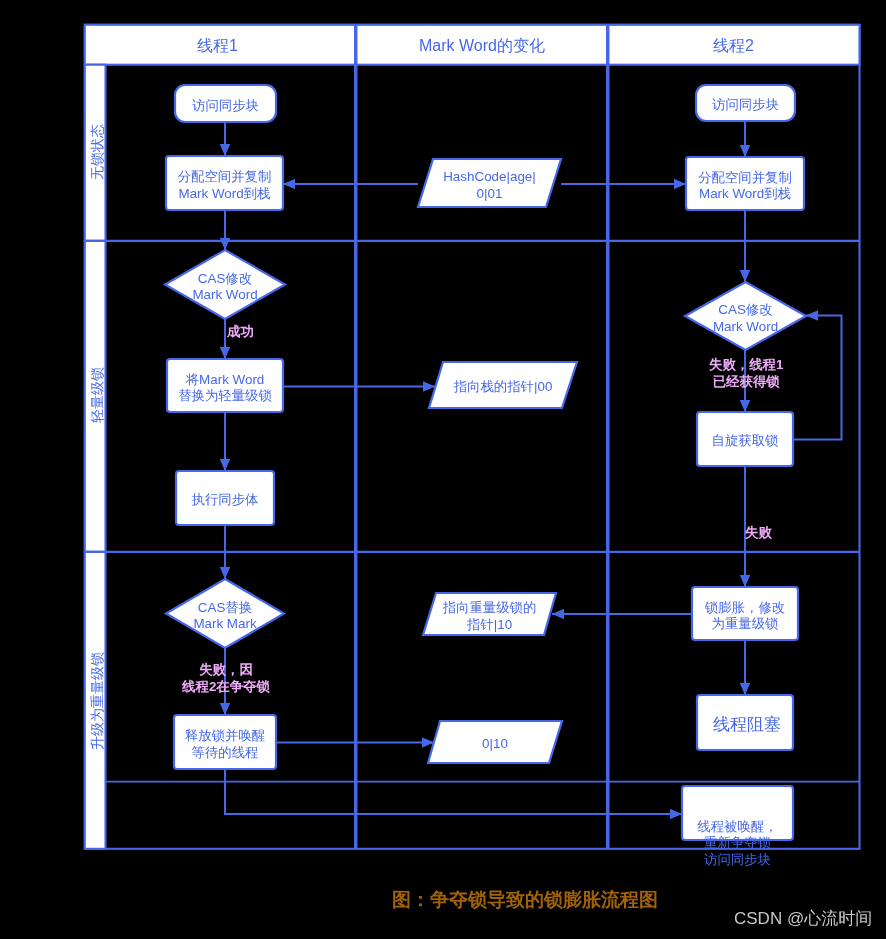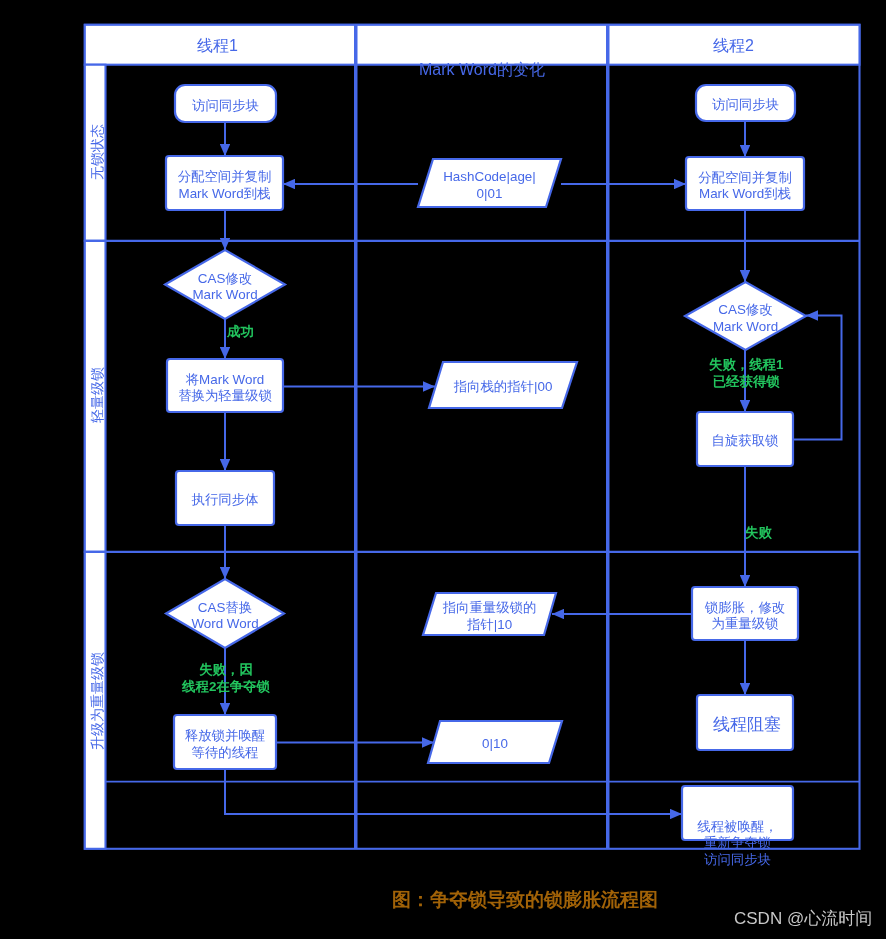--- a/index.html
+++ b/index.html
@@ -8,21 +8,21 @@
   #stage{position:relative;width:886px;height:939px;background:#000;transform:translateZ(0);}
   svg{position:absolute;left:0;top:0;width:886px;height:939px;overflow:visible;}
   .txt{position:absolute;display:flex;align-items:center;justify-content:center;will-change:transform;box-sizing:border-box;padding-top:5px;
        text-align:center;line-height:1.2;color:#4668e8;pointer-events:none;}
   .txt span{display:block;width:100%;}
   .lanehdr{position:absolute;display:flex;align-items:center;justify-content:center;will-change:transform;
            color:#4668e8;font-size:16px;}
   .lanelab{position:absolute;color:#4668e8;font-size:14px;white-space:nowrap;
            display:flex;align-items:center;justify-content:center;line-height:1;
            transform-origin:50% 50%;transform:rotate(-90deg);}
-  .elabel{position:absolute;color:#22c55e;font-weight:bold;will-change:transform;font-size:13.4px;line-height:1.25;
+  .elabel{position:absolute;color:#f0abfc;font-weight:bold;will-change:transform;font-size:13.4px;line-height:1.25;
           white-space:nowrap;}
   .caption{position:absolute;color:#a16207;font-weight:bold;will-change:transform;font-size:19px;white-space:nowrap;}
   .watermark{position:absolute;color:#c8c8c8;will-change:transform;font-size:17px;white-space:nowrap;}
 </style>
 </head>
 <body>
 
 <div id="stage">
 
   <svg viewBox="0 0 886 939">
@@ -90,21 +90,21 @@
       <rect x="697" y="412" width="96" height="54" rx="3" ry="3"></rect>
       <rect x="692" y="587" width="106" height="53" rx="3" ry="3"></rect>
       <rect x="697" y="695" width="96" height="55" rx="3" ry="3"></rect>
       <rect x="682" y="786" width="111" height="54" rx="3" ry="3"></rect>
     </g>
   </svg>
 
   <div class="lanehdr" style="left:84px;top:27px;width:267px;height:38px;">
     <span>线程1</span>
     </div>
-  <div class="lanehdr" style="left:356px;top:27px;width:252px;height:38px;margin-top:24px;">
+  <div class="lanehdr" style="left:356px;top:27px;width:252px;height:38px;">
     <span>Mark Word的变化</span>
     </div>
   <div class="lanehdr" style="left:608px;top:27px;width:251px;height:38px;">
     <span>线程2</span>
     </div>
 
   <div class="lanelab" style="left:-2px;top:144px;width:198px;height:16px;">
     <span>无锁状态</span>
     </div>
   <div class="lanelab" style="left:-58px;top:387px;width:310px;height:16px;">
@@ -124,21 +124,21 @@
     <span>CAS修改
 Mark Word</span></div>
   <div class="txt" style="left:167px;top:359px;width:116px;height:53px;font-size:13.4px;white-space:pre-line;">
     <span>将Mark Word
 替换为轻量级锁</span></div>
   <div class="txt" style="left:176px;top:471px;width:98px;height:54px;font-size:13.4px;">
     <span>执行同步体</span>
     </div>
   <div class="txt" style="left:166px;top:579px;width:118px;height:69px;font-size:13.4px;white-space:pre-line;">
     <span>CAS替换
-Word Word</span></div>
+Mark Mark</span></div>
   <div class="txt" style="left:174px;top:715px;width:102px;height:54px;font-size:13.4px;white-space:pre-line;">
     <span>释放锁并唤醒
 等待的线程</span></div>
 
   <div class="txt" style="left:418px;top:159px;width:143px;height:48px;font-size:13.4px;white-space:pre-line;">
     <span>HashCode|age|
 0|01</span></div>
   <div class="txt" style="left:429px;top:362px;width:148px;height:46px;font-size:13.4px;">
     <span>指向栈的指针|00</span>
     </div>

